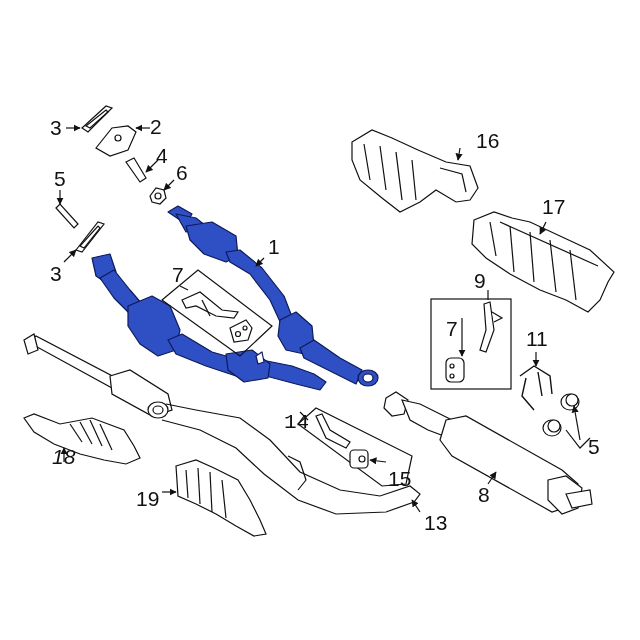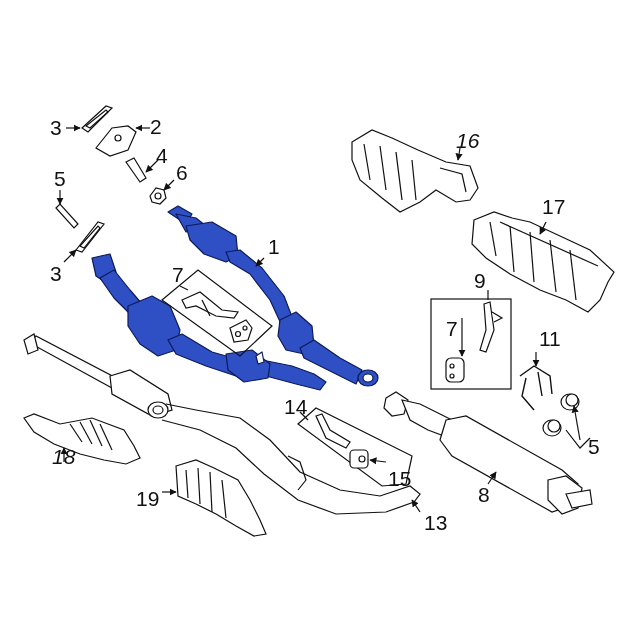--- a/index.html
+++ b/index.html
@@ -204,22 +204,22 @@
 <div class="callout" style="left:150px;top:116px;">2</div>
 <div class="callout" style="left:50px;top:117px;">3</div>
 <div class="callout" style="left:50px;top:263px;">3</div>
 <div class="callout" style="left:156px;top:145px;">4</div>
 <div class="callout" style="left:54px;top:168px;">5</div>
 <div class="callout" style="left:176px;top:162px;">6</div>
 <div class="callout" style="left:172px;top:264px;">7</div>
 <div class="callout" style="left:478px;top:484px;">8</div>
 <div class="callout" style="left:474px;top:270px;">9</div>
 <div class="callout" style="left:446px;top:318px;">7</div>
-<div class="callout" style="left:526px;top:328px;margin-left:13px;">11</div>
+<div class="callout" style="left:526px;top:328px;">11</div>
 <div class="callout" style="left:588px;top:436px;">5</div>
 <div class="callout" style="left:424px;top:512px;">13</div>
-<div class="callout" style="left:284px;top:396px;">14</div>
+<div class="callout" style="left:284px;top:412px;font-family:Liberation Mono, monospace;">14</div>
 <div class="callout" style="left:388px;top:468px;">15</div>
-<div class="callout" style="left:456px;top:130px;font-style:italic;">16</div>
+<div class="callout" style="left:476px;top:130px;">16</div>
 <div class="callout" style="left:542px;top:196px;text-align:right;">17</div>
 <div class="callout" style="left:52px;top:446px;font-style:italic;">18</div>
 <div class="callout" style="left:136px;top:488px;">19</div>
 </div>
 
 </body></html>

